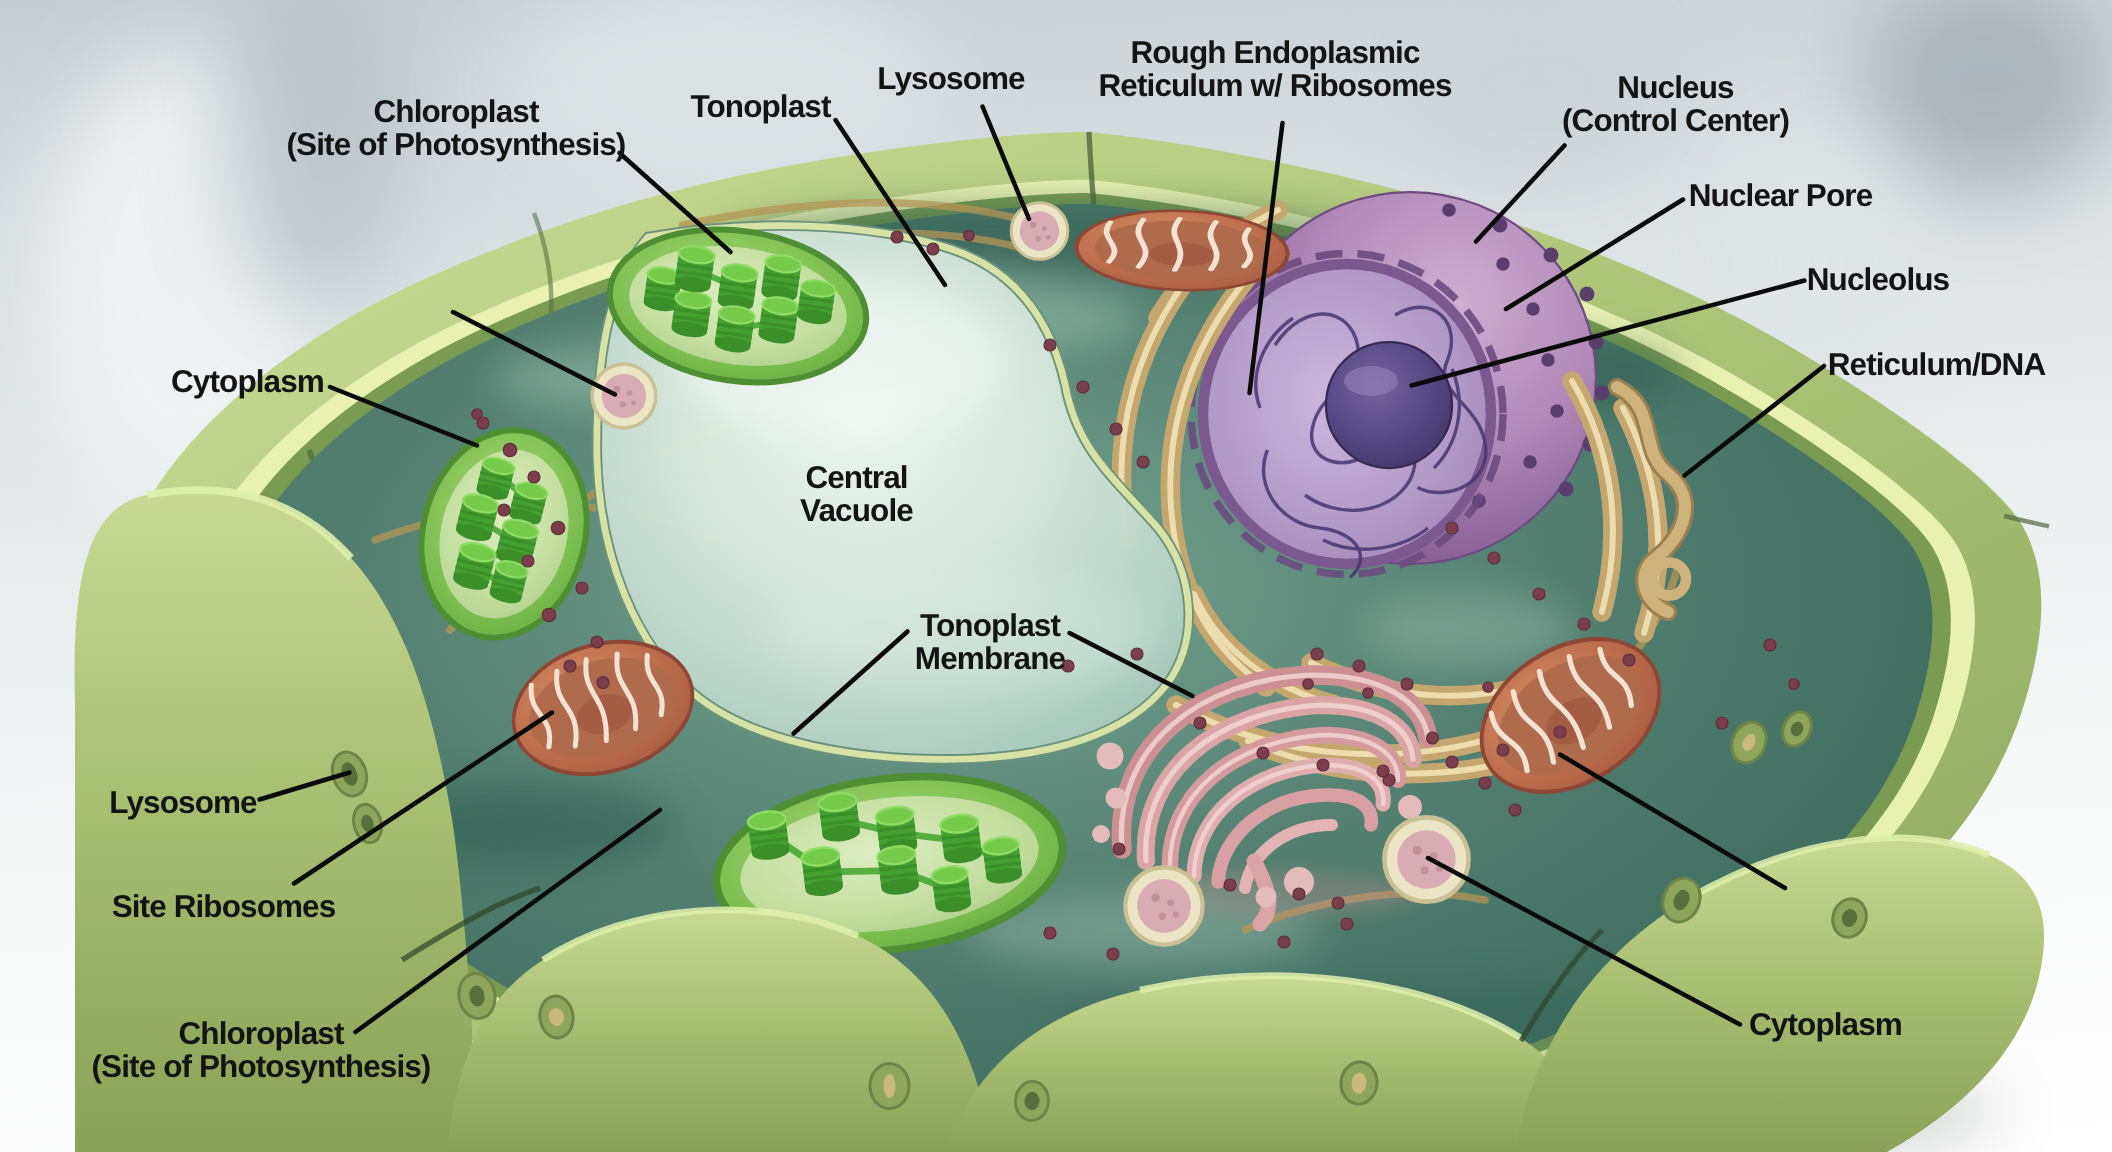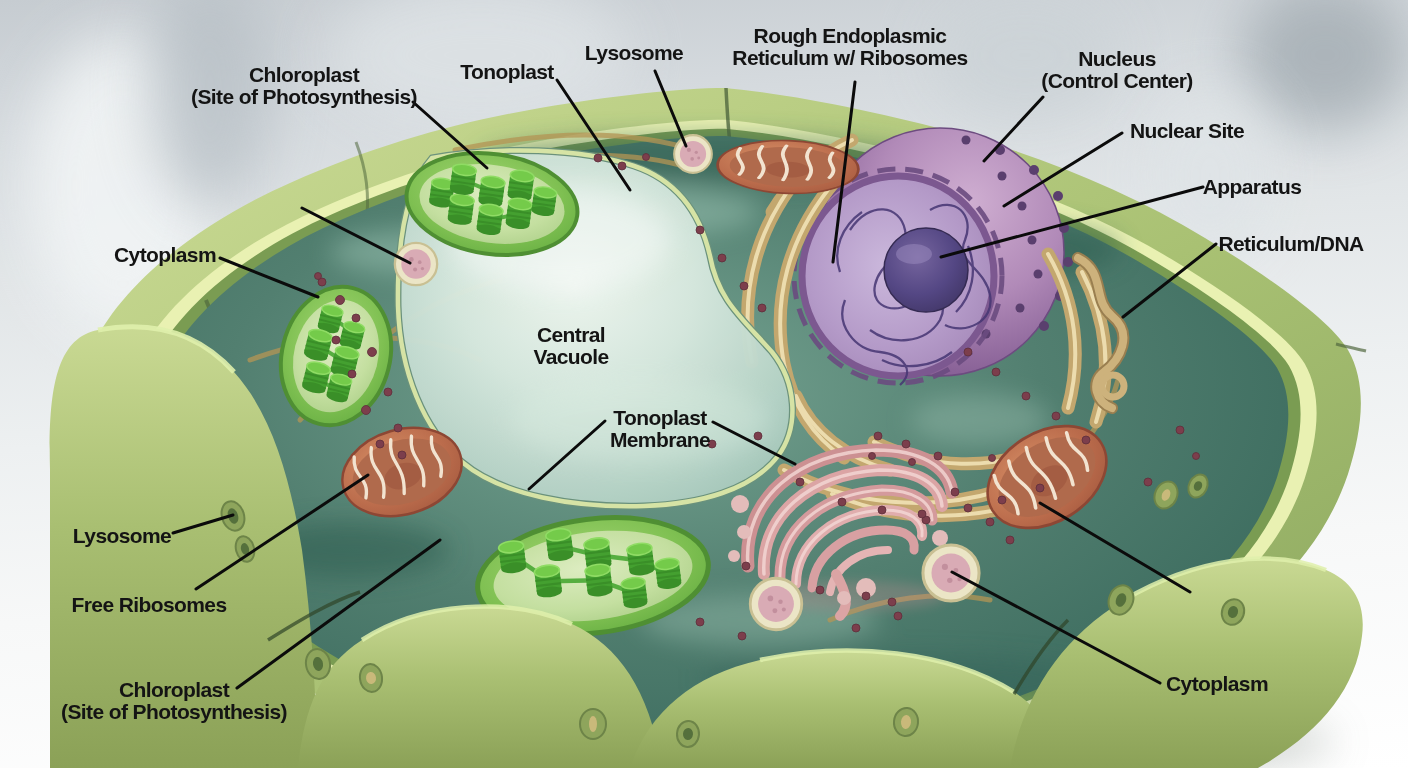--- a/index.html
+++ b/index.html
@@ -455,26 +455,26 @@
 
 <div class="labels">
   <div class="lbl" style="left:304px;top:86px">Chloroplast
 (Site of Photosynthesis)</div>
   <div class="lbl" style="left:507px;top:72px">Tonoplast</div>
   <div class="lbl" style="left:634px;top:53px">Lysosome</div>
   <div class="lbl" style="left:1117px;top:70px">Nucleus
 (Control Center)</div>
   <div class="lbl" style="left:850px;top:47px">Rough Endoplasmic
 Reticulum w/ Ribosomes</div>
-  <div class="lbl" style="left:1187px;top:131px">Nuclear Site</div>
-  <div class="lbl" style="left:1252px;top:187px">Apparatus</div>
+  <div class="lbl" style="left:1187px;top:131px">Nuclear Pore</div>
+  <div class="lbl" style="left:1252px;top:187px">Nucleolus</div>
   <div class="lbl" style="left:1291px;top:244px">Reticulum/DNA</div>
   <div class="lbl" style="left:165px;top:255px">Cytoplasm</div>
-  <div class="lbl" style="left:571px;top:346px">Central
+  <div class="lbl" style="left:571px;top:330px">Central
 Vacuole</div>
   <div class="lbl" style="left:660px;top:429px">Tonoplast
 Membrane</div>
   <div class="lbl" style="left:122px;top:536px">Lysosome</div>
-  <div class="lbl" style="left:149px;top:605px">Free Ribosomes</div>
+  <div class="lbl" style="left:149px;top:605px">Site Ribosomes</div>
   <div class="lbl" style="left:174px;top:701px">Chloroplast
 (Site of Photosynthesis)</div>
   <div class="lbl" style="left:1217px;top:684px">Cytoplasm</div>
 </div>
 
 </body></html>

